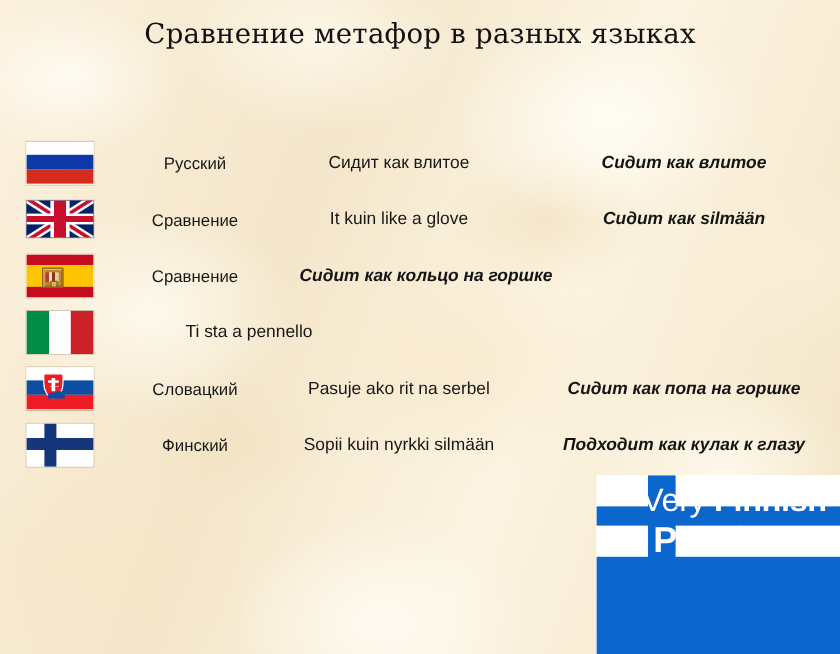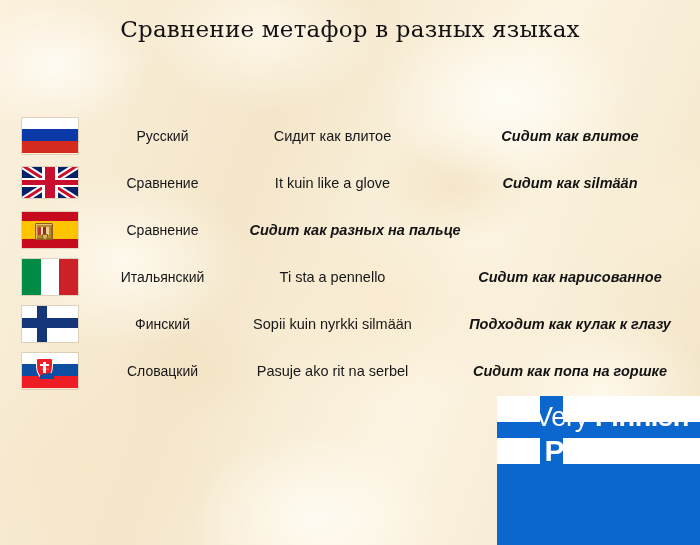--- a/index.html
+++ b/index.html
@@ -255,65 +255,63 @@
     <div class="row">
       <div class="cell-flag">
         <div class="flag es">
           <div class="fb s1"></div>
             <div class="fb s2"></div>
             <div class="fb s3"></div>
           <div class="arms"></div>
         </div>
       </div>
       <div class="cell-lang">Сравнение</div>
-      <div class="cell-trans">Сидит как разных на пальце</div>
+      <div class="cell-trans">Сидит как кольцо на горшке</div>
     </div>
 
     <div class="row">
       <div class="cell-flag">
         <div class="flag it">
           <div class="v v1"></div>
             <div class="v v2"></div>
             <div class="v v3"></div>
         </div>
       </div>
-      <div class="cell-lang">Итальянский</div>
       <div class="cell-orig">Ti sta a pennello</div>
-      <div class="cell-trans">Сидит как нарисованное</div>
-    </div>
-
-    <div class="row">
-      <div class="cell-flag">
-        <div class="flag fi">
-          <div class="ch"></div>
-            <div class="cv"></div>
-        </div>
-      </div>
-      <div class="cell-lang">Финский</div>
-      <div class="cell-orig">Sopii kuin nyrkki silmään</div>
-      <div class="cell-trans">Подходит как кулак к глазу</div>
     </div>
 
     <div class="row">
       <div class="cell-flag">
         <div class="flag sk">
           <div class="fb s1"></div>
             <div class="fb s2"></div>
             <div class="fb s3"></div>
           <div class="shield">
             <div class="hill"></div>
               <div class="hill2"></div>
           </div>
         </div>
       </div>
       <div class="cell-lang">Словацкий</div>
       <div class="cell-orig">Pasuje ako rit na serbel</div>
       <div class="cell-trans">Сидит как попа на горшке</div>
     </div>
 
+    <div class="row">
+      <div class="cell-flag">
+        <div class="flag fi">
+          <div class="ch"></div>
+            <div class="cv"></div>
+        </div>
+      </div>
+      <div class="cell-lang">Финский</div>
+      <div class="cell-orig">Sopii kuin nyrkki silmään</div>
+      <div class="cell-trans">Подходит как кулак к глазу</div>
+    </div>
+
   </div>
 
   <div id="logo">
     <div class="lch"></div>
     <div class="lcv"></div>
     <div class="band"></div>
     <div class="l1"><span>Very </span><span class="b">Finnish</span></div>
     <div class="l2">Problems</div>
   </div>
 

